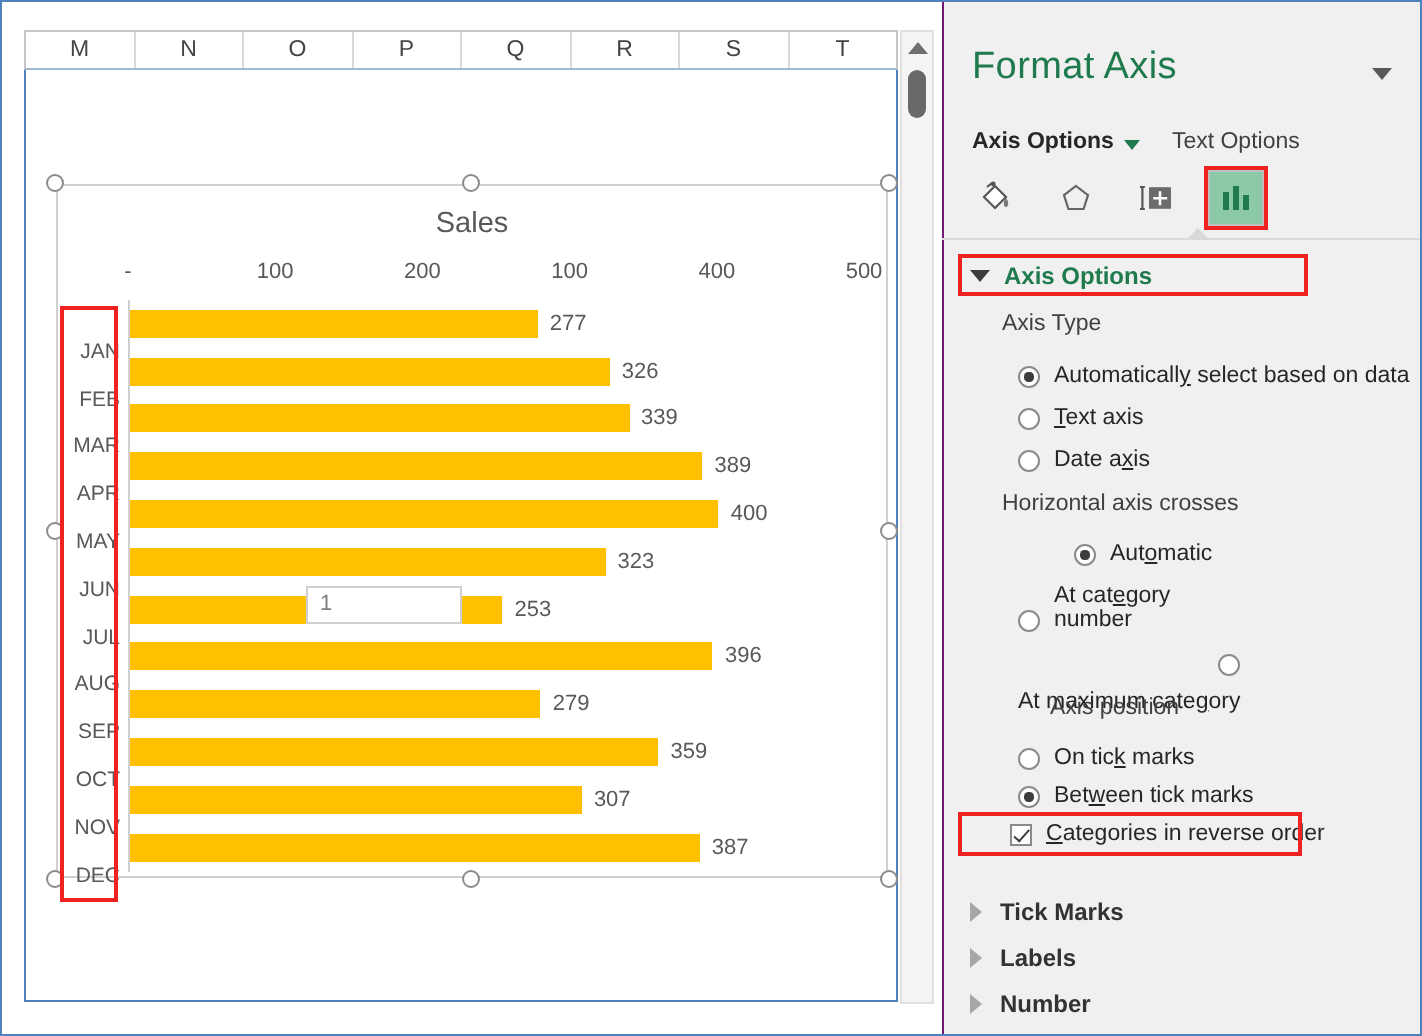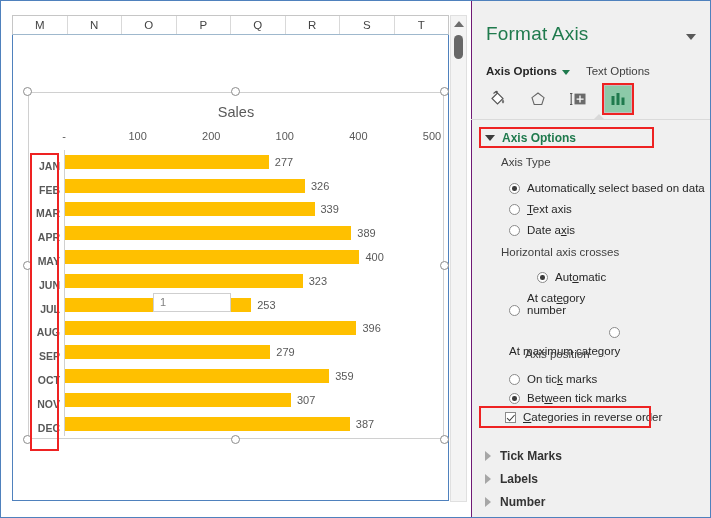--- a/index.html
+++ b/index.html
@@ -149,30 +149,29 @@
     height: 286px;
   }
   .row {
     position: relative;
     height: 23.8px;
     display: flex;
     align-items: center;
   }
   .row .cat-label {
     position: absolute;
-    left: 0; top: 4px;
+    left: 0; top: 14px;
     width: 36px; height: 100%;
     display: flex;
     align-items: center;
     justify-content: flex-end;
     padding-right: 4px;
     box-sizing: border-box;
     font-size: 10.5px;
     color: #595959;
-    font-weight: bold;
   }
   .row .bar-track {
     position: absolute;
     left: 37px; top: 0;
     right: 12px; height: 100%;
     display: flex;
     align-items: center;
   }
   .row .bar {
     height: 14px;

